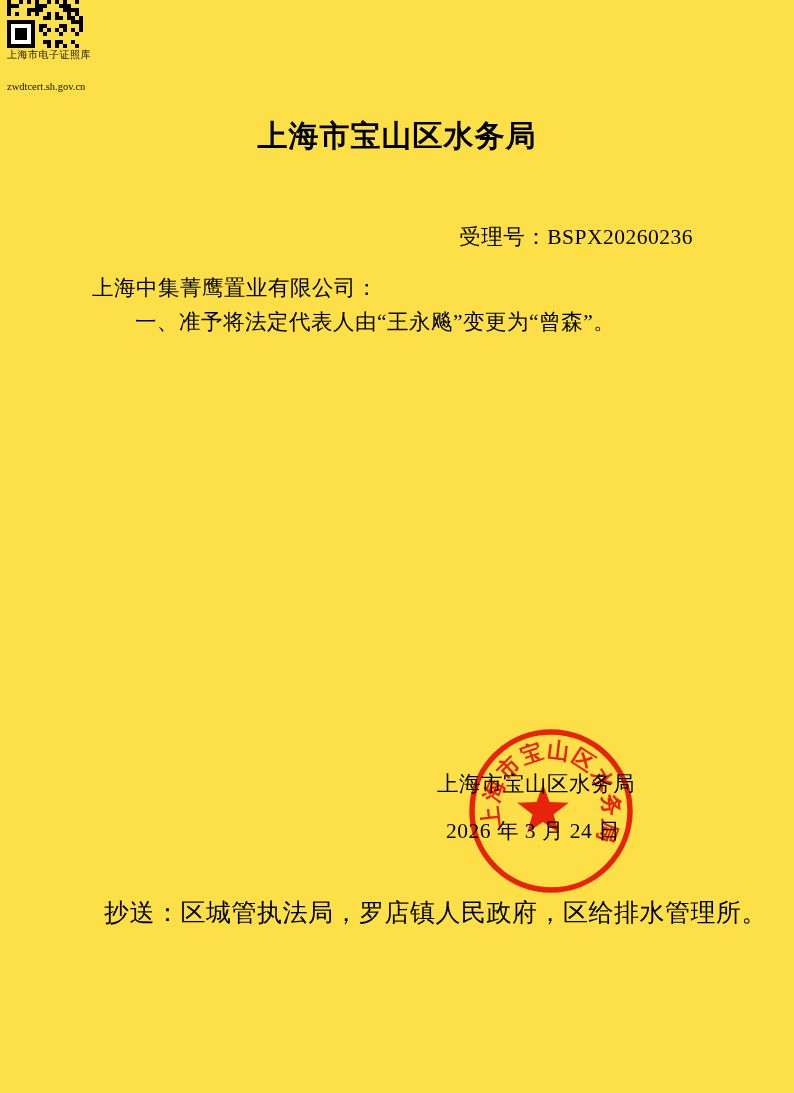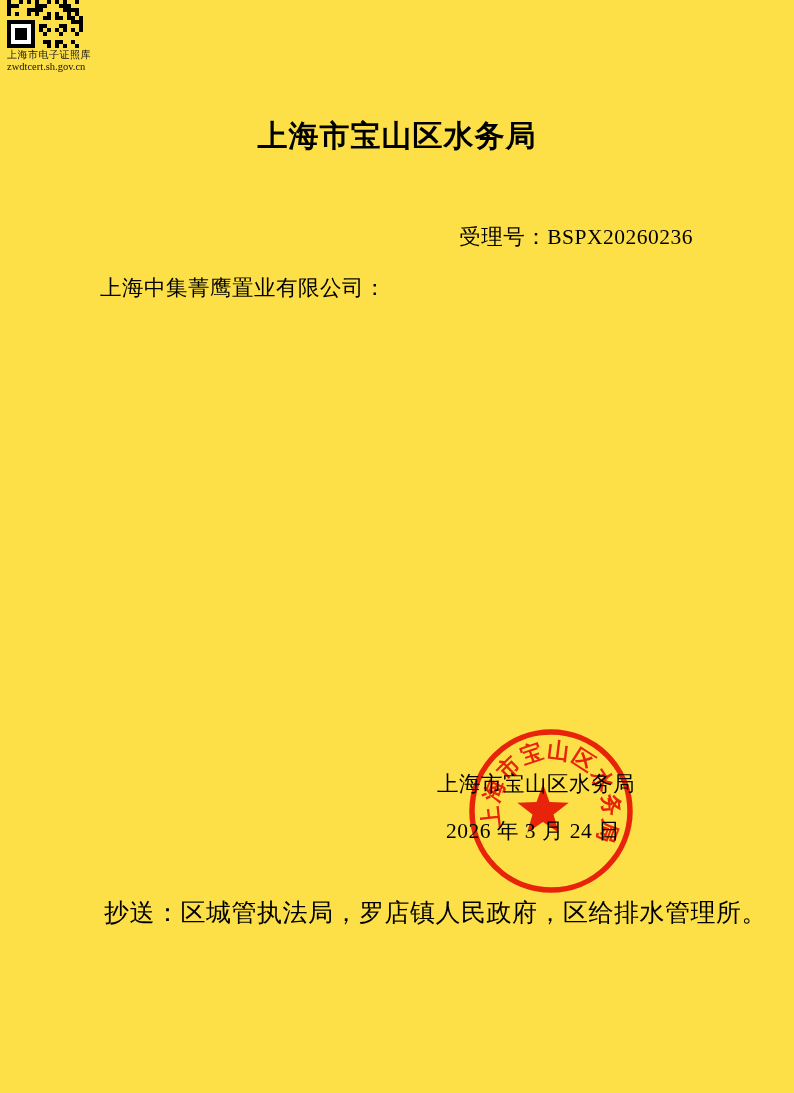--- a/index.html
+++ b/index.html
@@ -5,33 +5,33 @@
   html,body{margin:0;padding:0;background:#fff;}
   .page{
     position:relative;width:794px;height:1093px;background:#fde047;
     font-family:"Liberation Serif","DejaVu Serif",serif;color:#000;
     overflow:hidden;
   }
   
   .qr-block{position:absolute;left:7px;top:0;}
   .qr-svg{display:block;shape-rendering:crispEdges;}
   .qr-caption{font-size:10px;line-height:12px;letter-spacing:.5px;color:#111;white-space:nowrap;}
-  .qr-caption.latin{letter-spacing:0;font-size:10.5px;}
+  .qr-caption.latin{letter-spacing:0;font-size:10.5px;margin-top:20px;}
   
   .org-title,.doc-title{
     position:absolute;left:0;width:100%;margin:0;text-align:center;
     font-size:30px;font-weight:bold;letter-spacing:1px;
   }
   .org-title{top:116px;}
   .doc-title{top:179px;}
   
   .case-no{position:absolute;top:222px;right:101px;font-size:21.5px;letter-spacing:.5px;}
   
   .body{
-    position:absolute;left:100px;top:271px;width:594px;
+    position:absolute;left:92px;top:271px;width:594px;
     font-size:21.5px;line-height:34px;text-align:justify;
     text-justify:inter-ideograph;letter-spacing:.5px;
   }
   .body p{margin:0;text-indent:2em;}
   .body p.addressee{text-indent:0;}
   
   .sign-org{position:absolute;left:437px;top:769px;font-size:21.5px;letter-spacing:.5px;}
   .sign-date{position:absolute;left:446px;top:816px;font-size:21.5px;letter-spacing:.5px;}
   
   .seal{
@@ -123,20 +123,21 @@
     <div class="qr-caption">上海市电子证照库</div>
     <div class="qr-caption latin">zwdtcert.sh.gov.cn</div>
   </div>
 
   <h1 class="org-title">上海市宝山区水务局</h1>
 
   <div class="case-no">受理号：BSPX20260236</div>
 
   <div class="body">
     <p class="addressee">上海中集菁鹰置业有限公司：</p>
+    <p>一、准予将法定代表人由“王永飚”变更为“曾森”。</p>
   </div>
 
   <div class="sign-org">上海市宝山区水务局</div>
   <div class="sign-date">2026 年 3 月 24 日</div>
 
   <svg class="seal" viewBox="0 0 170 168">
     <defs>
       <path id="sealArc" d="M 35.2 102.1 A 53 53 0 1 1 134.8 102.1" fill="none"></path>
     </defs>
     <circle cx="85" cy="84" r="79" fill="none" stroke-width="5.5" stroke="#e8150c"></circle>

